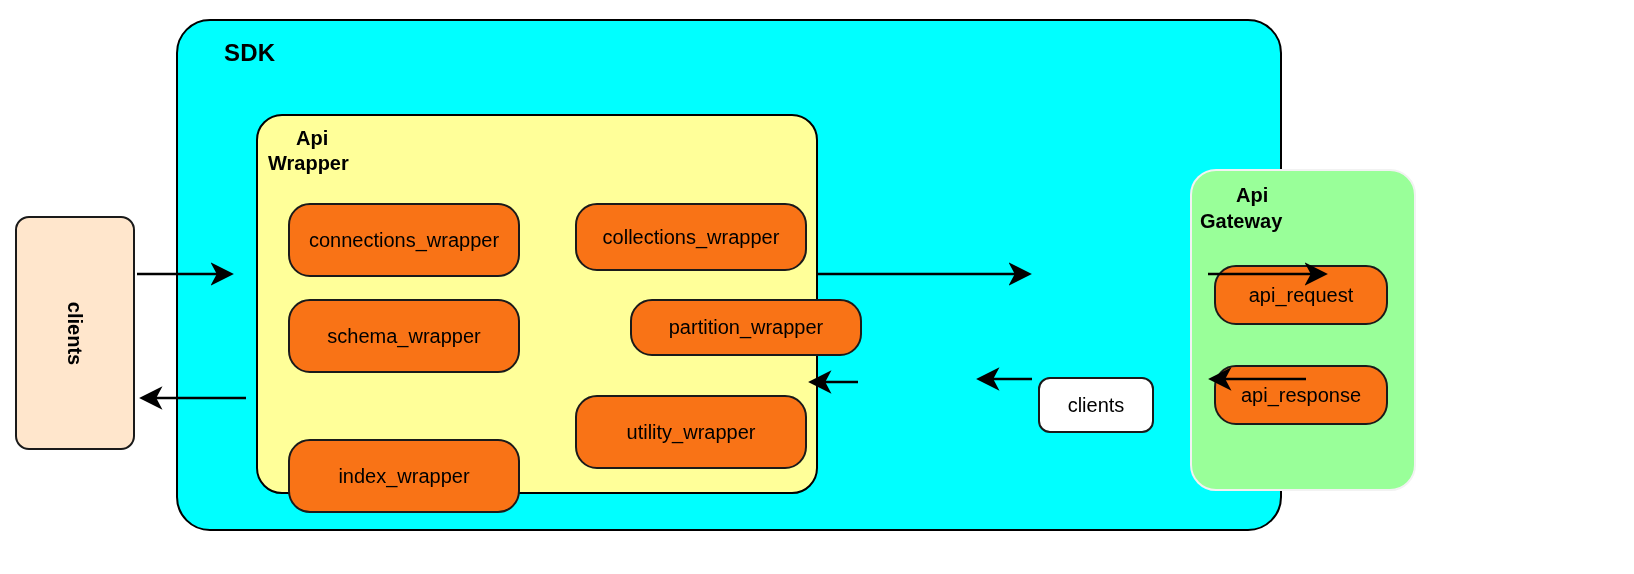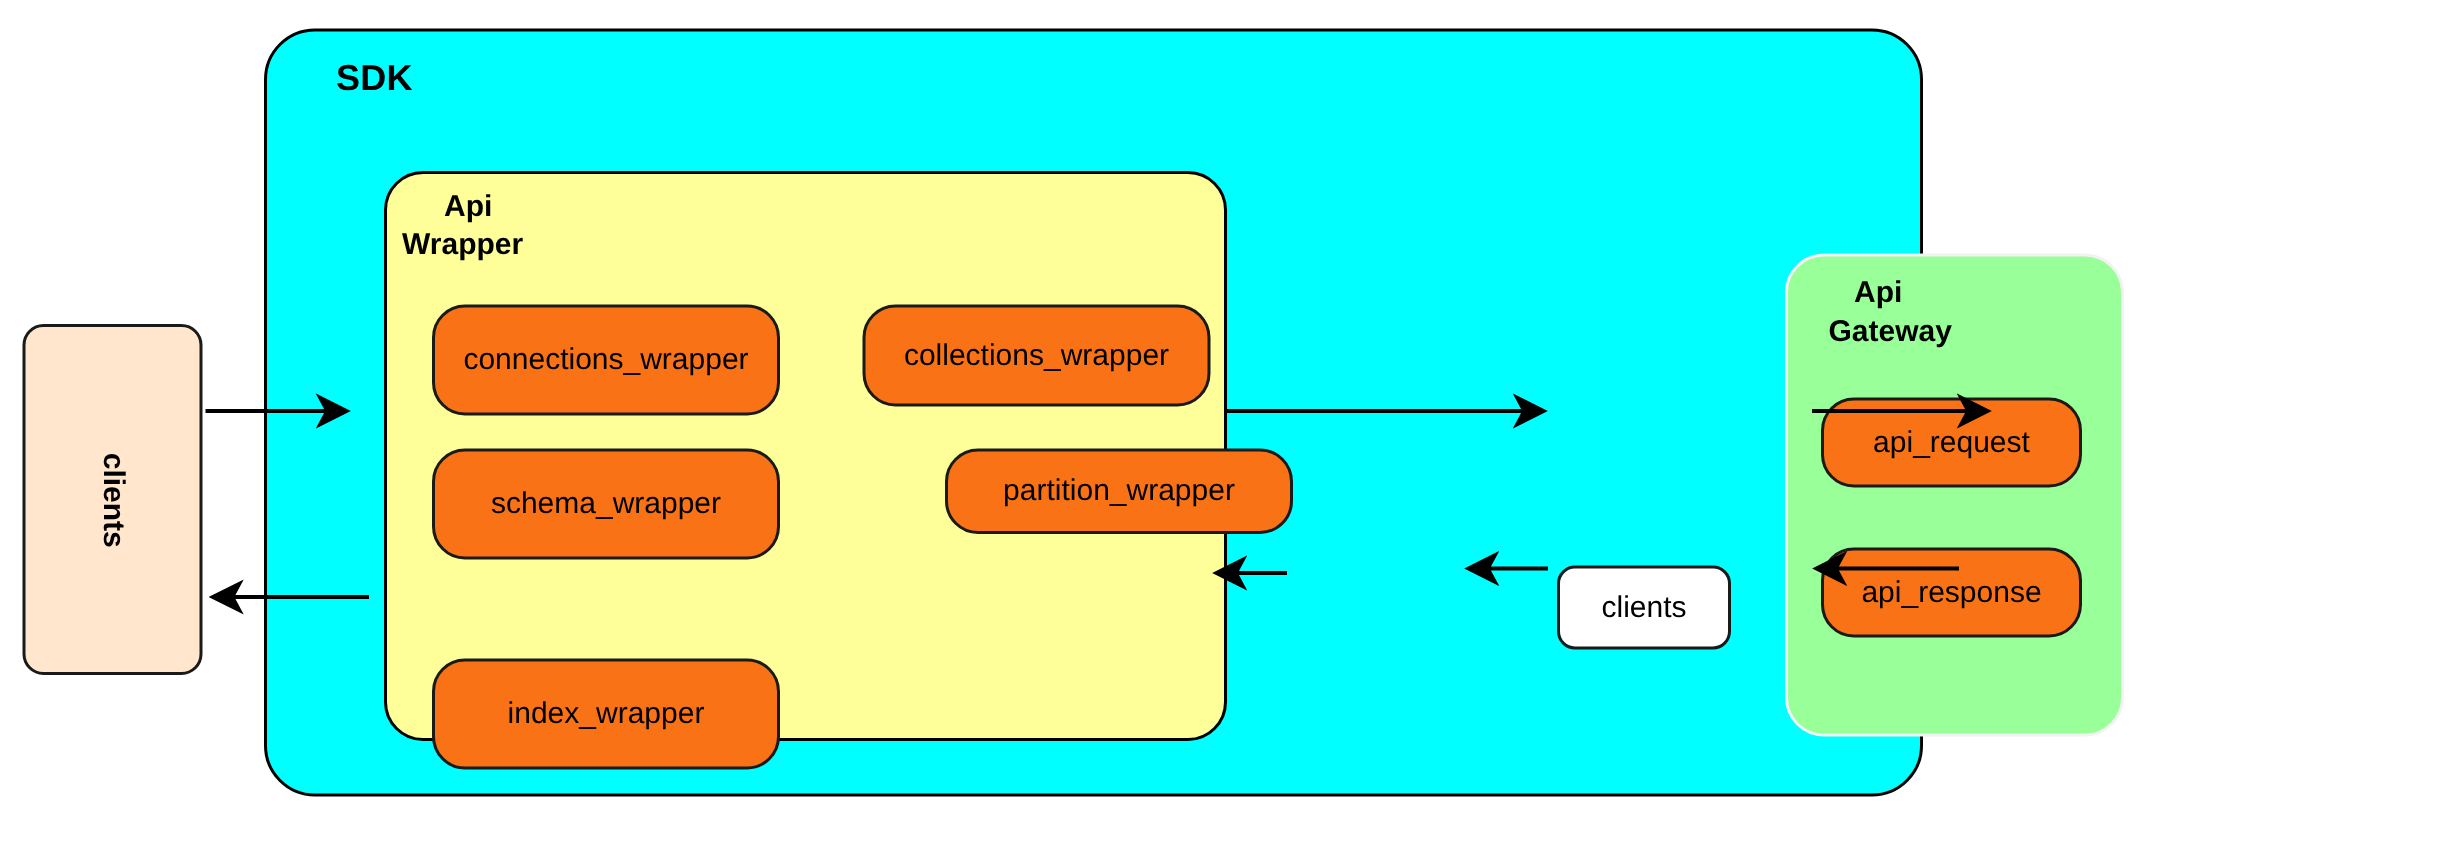--- a/index.html
+++ b/index.html
@@ -106,21 +106,21 @@
     left: 8px;
     top: 11px;
     width: 190px;
     font-size: 20px;
     font-weight: bold;
     line-height: 26px;
     color: #000000;
     text-align: left;
   }
   .gateway-label .ln1 { display: block; padding-left: 36px; }
-  .gateway-label .ln2 { display: block; padding-left: 0px; margin-left: 19px; }
+  .gateway-label .ln2 { display: block; padding-left: 0px; }
 
   
   .clients-box {
     left: 15px;
     top: 216px;
     width: 120px;
     height: 234px;
     background: #ffe6cc;
     border: 2px solid #1a1a1a;
     border-radius: 14px;
@@ -197,20 +197,23 @@
         </div>
       <div class="card" style="left:30px;  top:183px; width:232px; height:74px;">
           <span>schema_wrapper</span>
         </div>
       <div class="card" style="left:327px; top:183px; width:232px; height:57px;margin-left:45px;">
           <span>partition_wrapper</span>
         </div>
       <div class="card" style="left:30px;  top:279px; width:232px; height:74px;margin-top:44px;">
           <span>index_wrapper</span>
         </div>
+      <div class="card" style="left:317px; top:279px; width:232px; height:74px;">
+          <span>utility_wrapper</span>
+        </div>
     </div>
 
     <div class="box checker-box">
       <span>clients</span>
     </div>
 
     <div class="gateway-box">
       <span class="gateway-label">
         <span class="ln1">Api</span>
         <span class="ln2">Gateway</span>

